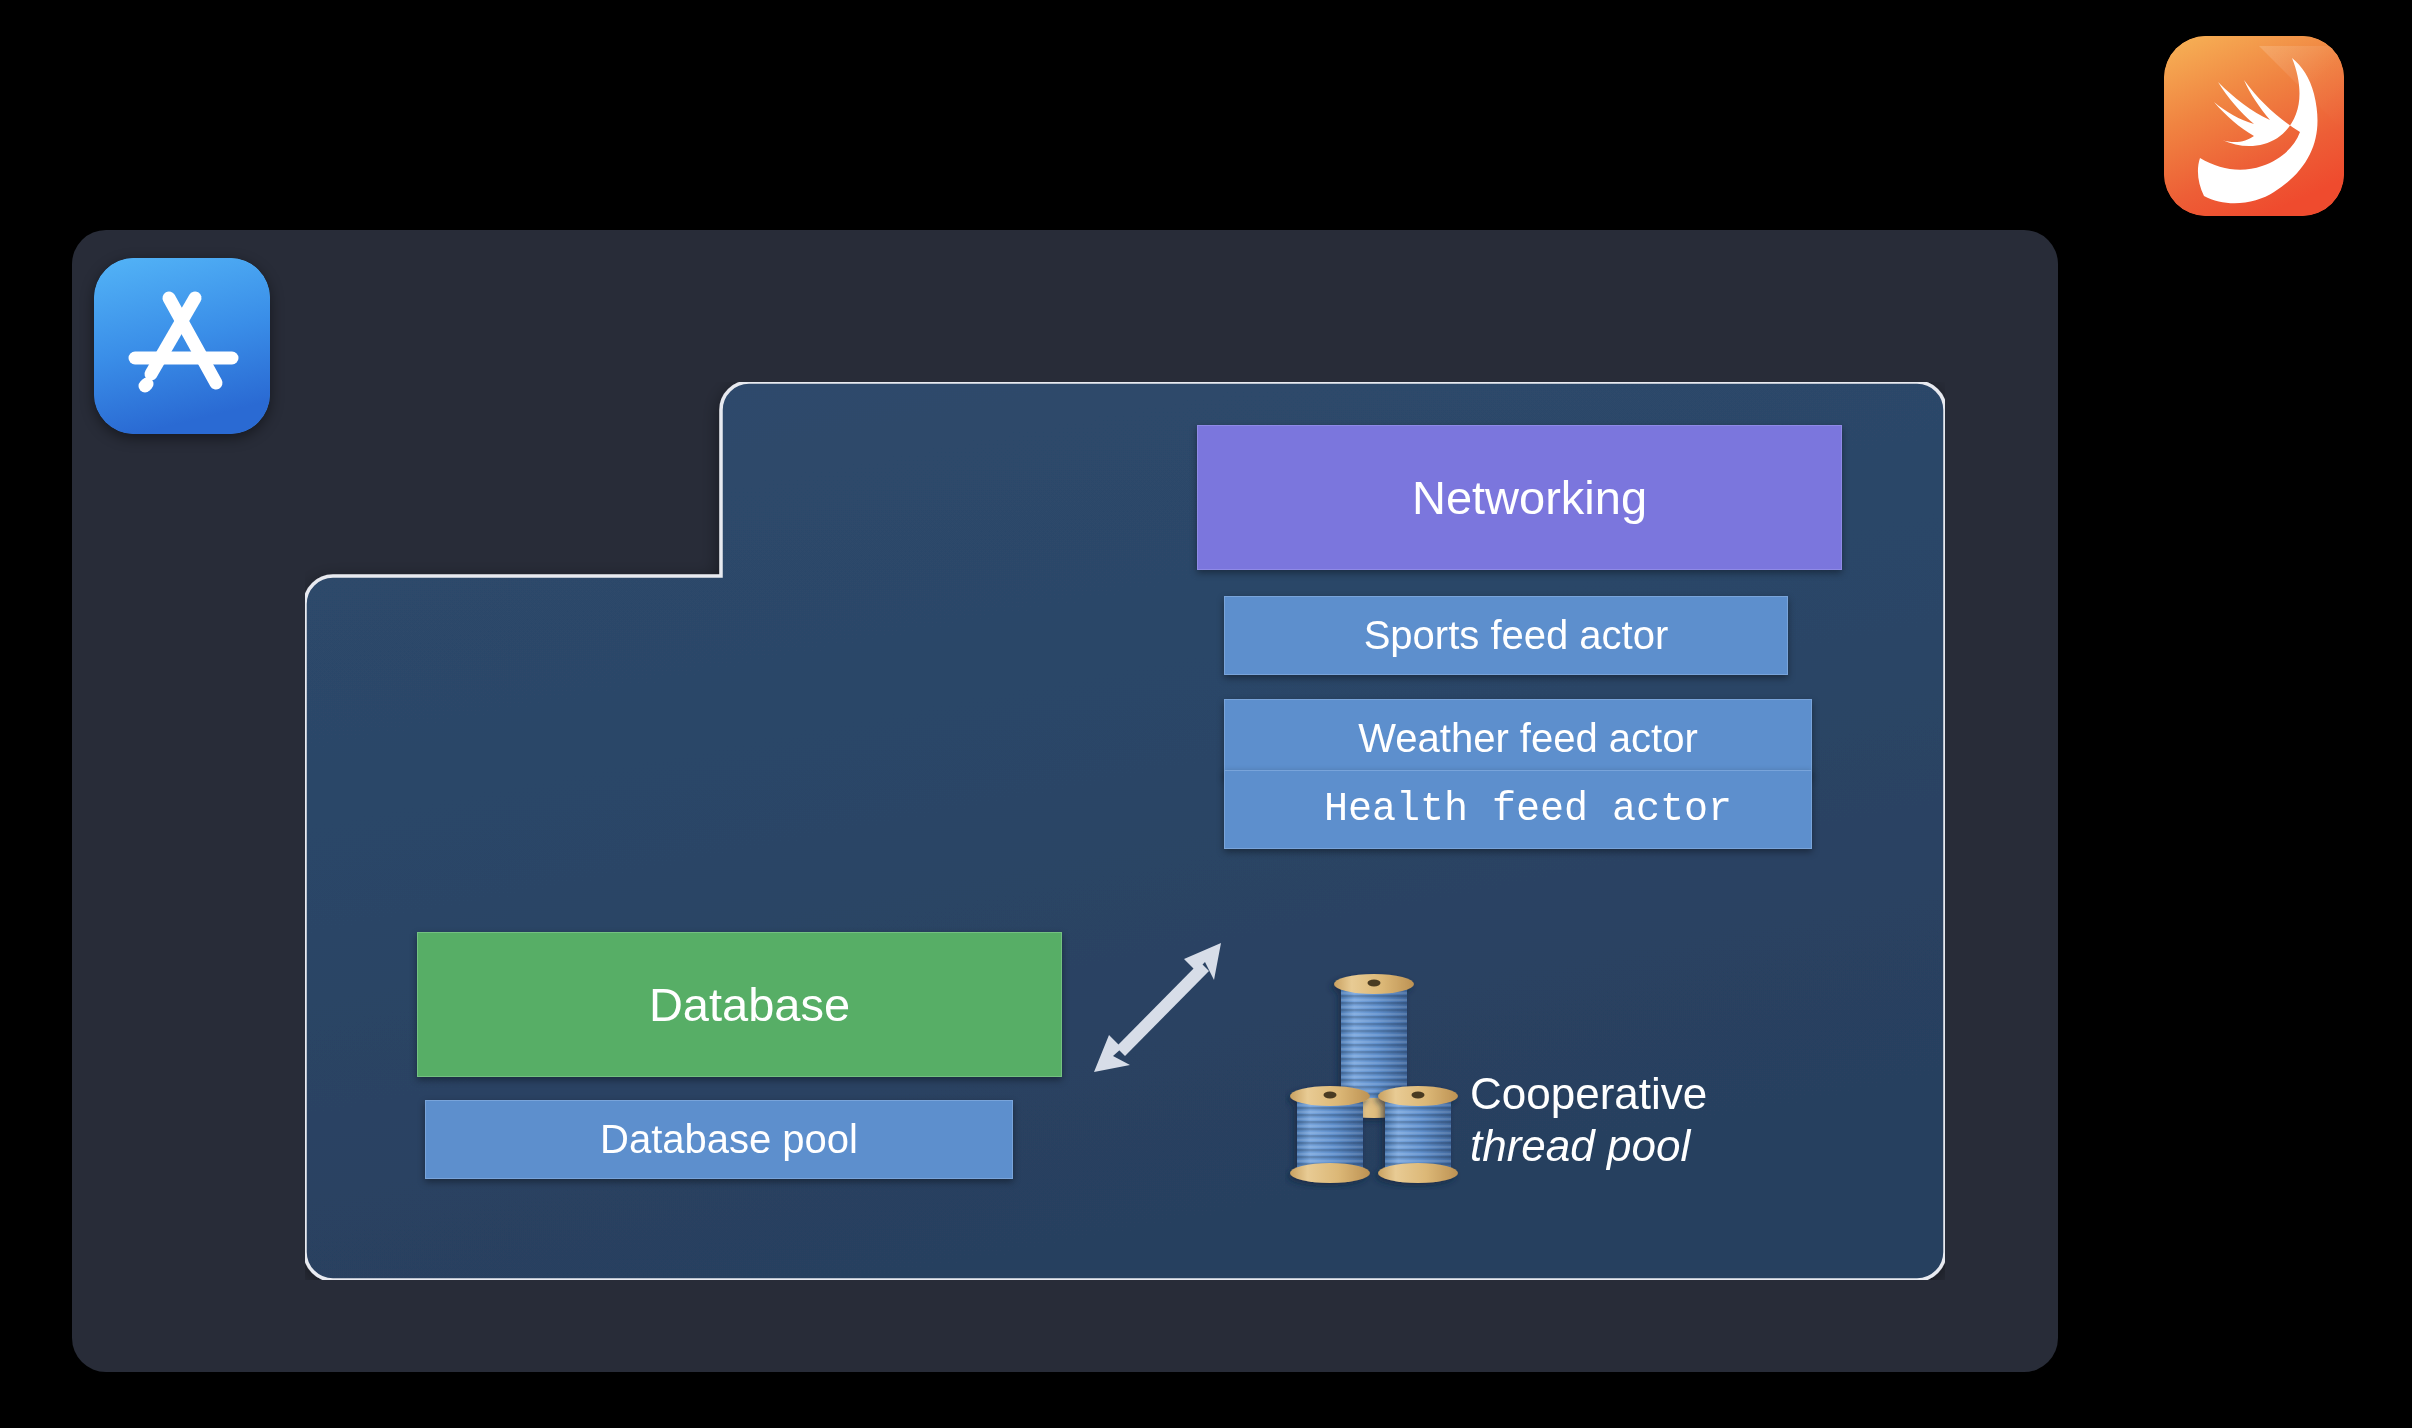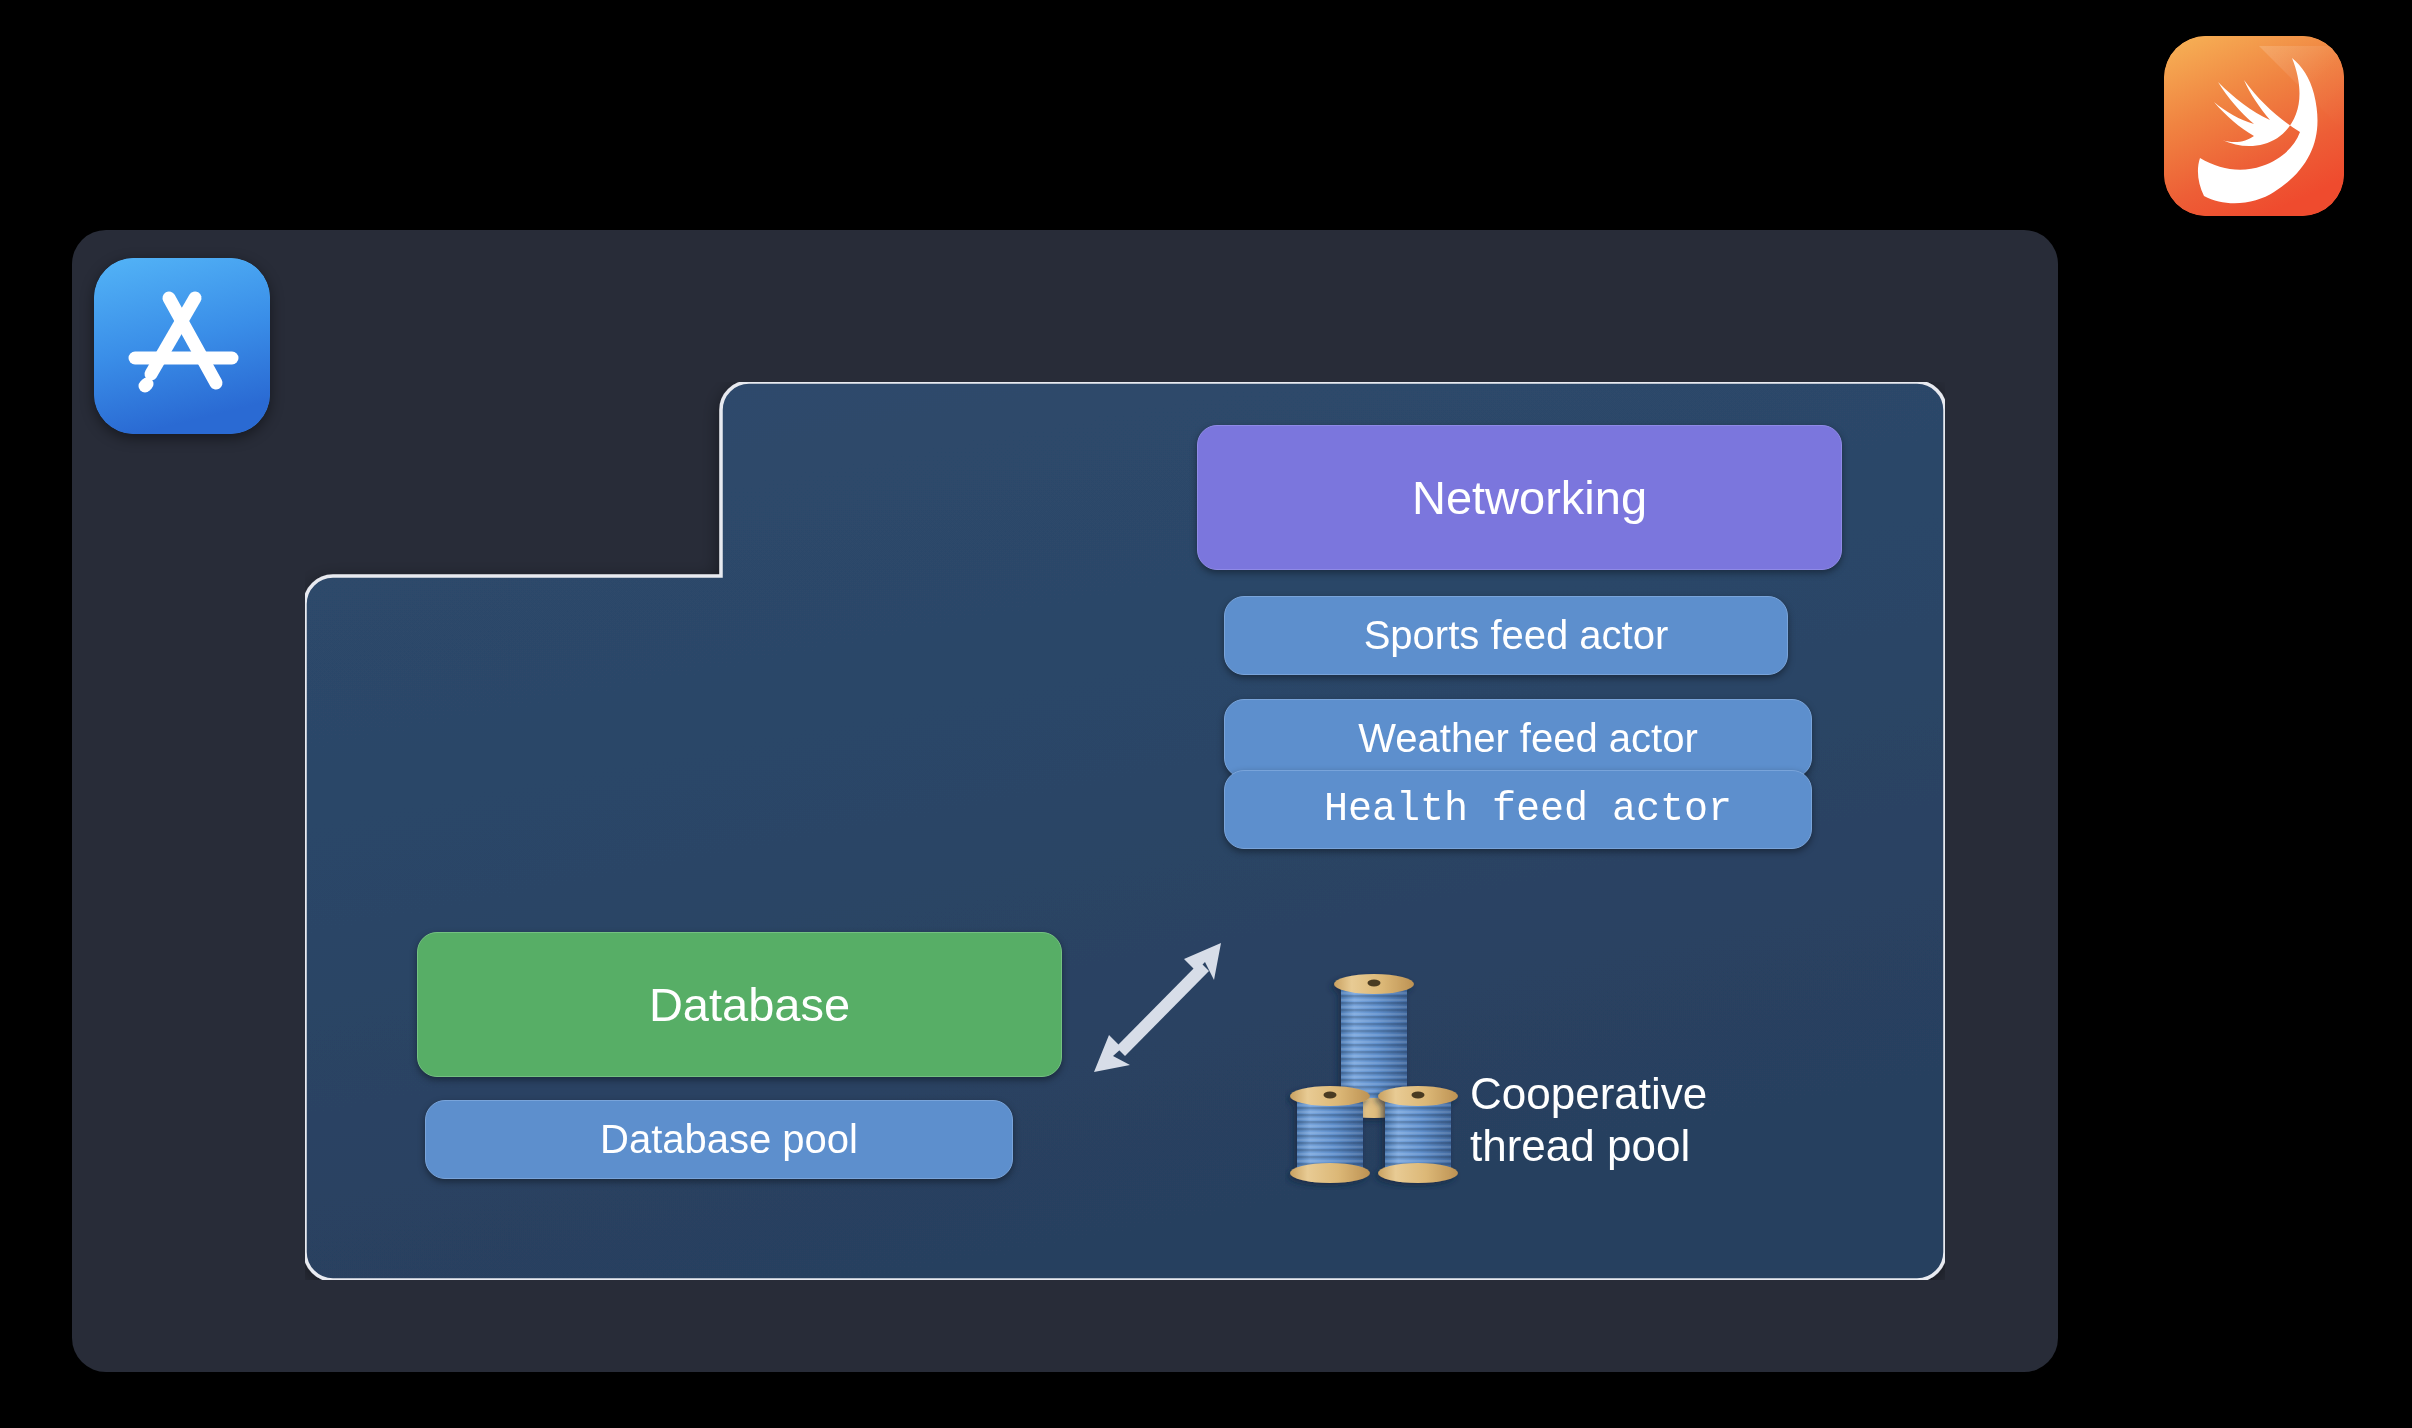--- a/index.html
+++ b/index.html
@@ -76,21 +76,21 @@
     left: 0; top: 0;
     width: 100%; height: 100%;
   }
 
   
   .box {
     position: absolute;
     display: flex;
     align-items: center;
     justify-content: center;
-    border-radius: 20px;
+    border-radius: 0;
     color: #ffffff;
     text-align: left;
     box-shadow: 0 3px 7px rgba(0,0,0,0.38);
     box-sizing: border-box;
     padding-left: 20px;
   }
   .box-networking {
     left: 1197px;
     top: 425px;
     width: 645px;
@@ -150,21 +150,21 @@
     position: absolute;
     left: 1470px;
     top: 1068px;
     width: 330px;
     color: #ffffff;
     font-size: 44px;
     line-height: 1.18;
     text-align: left;
   }
   .pool-caption .l1 { display:block; }
-  .pool-caption .l2 { display:block; }
+  .pool-caption .l2 { display:block;font-style:italic; }
 </style>
 </head>
 <body>
 
 <div id="stage">
 
   <div class="outer-panel"></div>
 
   <div class="proc-region">
     <svg class="proc-shape" viewBox="0 0 1640 898" preserveAspectRatio="none">

